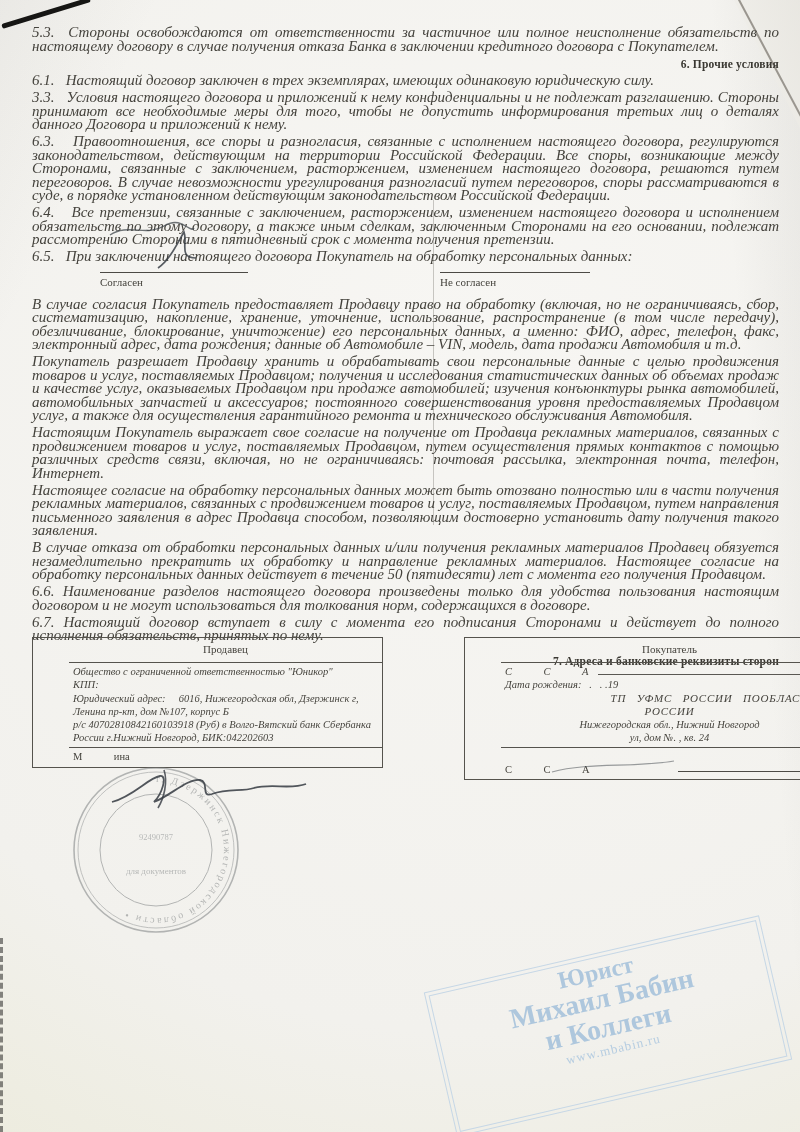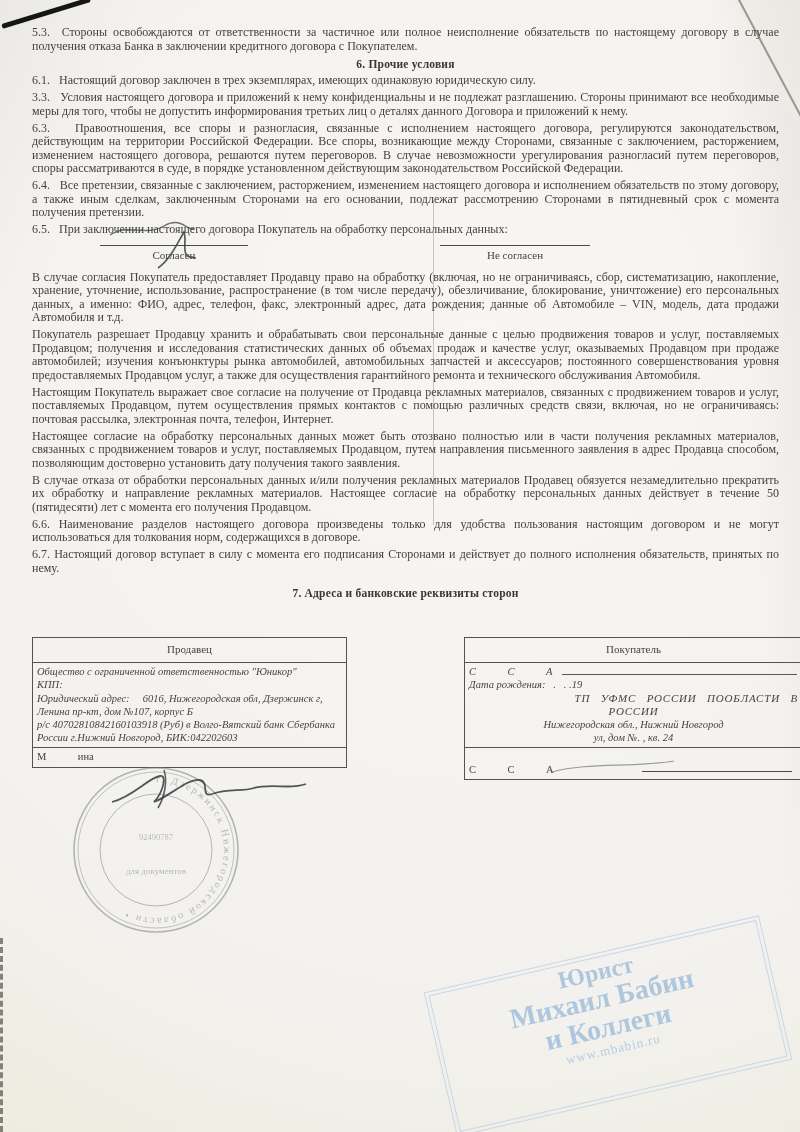--- a/index.html
+++ b/index.html
@@ -4,35 +4,35 @@
 <style>
   html,body{margin:0;padding:0;}
   body{width:800px;height:1132px;position:relative;overflow:hidden;
        font-family:"Liberation Serif", serif;
        background:
          linear-gradient(115deg, rgba(120,118,112,0.07) 0%, rgba(0,0,0,0) 12%),
          linear-gradient(265deg, rgba(120,118,112,0.10) 0%, rgba(0,0,0,0) 10%),
          radial-gradient(circle at 60% 30%, #f7f6f3 0%, #f2f1ed 75%, #edecdf 100%);
        color:#403e39;}
   .doc{position:absolute;left:32px;top:26px;width:747px;}
-  .para{font-size:12px;line-height:13.5px;margin:0 0 3.5px;text-align:justify;
-        white-space:pre-wrap;color:#44423c;}
-  .heading{font-size:11.5px;font-weight:bold;text-align:center;color:#3a3832;
+  .para{font-size:15px;line-height:13.5px;margin:0 0 3.5px;text-align:justify;
+        white-space:pre-wrap;color:#44423c;font-style:italic;}
+  .heading{font-size:11.5px;font-weight:bold;text-align:right;color:#3a3832;
            margin:5px 0 4px;letter-spacing:0.2px;}
   .sign-row{display:flex;margin:8px 0 10px;}
-  .sign-opt{display:flex;flex-direction:column;align-items:center;}
+  .sign-opt{display:flex;flex-direction:column;align-items:flex-start;}
   .sign-opt .line{border-top:1.2px solid #4c4a45;width:100%;}
   .sign-opt .lbl{font-size:11px;padding-top:3px;color:#44423c;}
   .opt-agree{margin-left:68px;width:148px;}
   .opt-disagree{margin-left:192px;width:150px;}
 
   
   .tables{position:absolute;top:637px;left:0;width:800px;}
   .reqtable{position:absolute;border:1.4px solid #55534d;background:transparent;
-            font-size:10.5px;line-height:13.2px;color:#46443e;}
+            font-size:10.5px;line-height:13.2px;color:#46443e;padding-left:36px;}
   .reqtable .thead{border-bottom:1.3px solid #55534d;text-align:center;
                    padding:5px 2px 6px;font-size:11px;}
   .reqtable .tbody{padding:2px 4px 3px;font-style:italic;}
   .reqtable .tfoot{border-top:1.3px solid #55534d;padding:2px 4px 3px;}
   .t-seller{left:32px;width:313px;}
   .t-buyer{left:464px;width:337px;}
   .pre{white-space:pre-wrap;}
   .rowline{display:flex;align-items:flex-end;}
   .fill-line{flex:1;border-bottom:1px solid #5a5853;margin:0 1px 3px 10px;}
   .issued1{display:flex;justify-content:flex-end;letter-spacing:0.8px;

